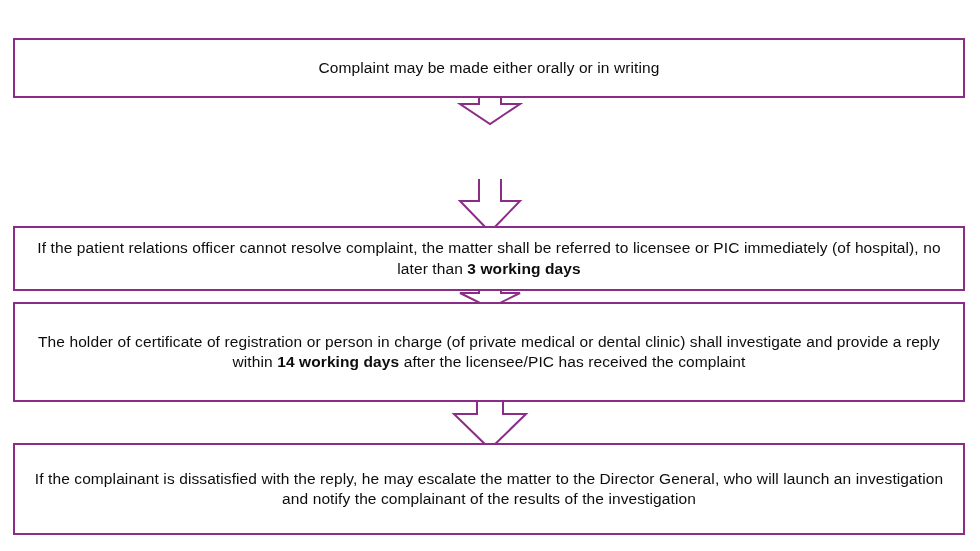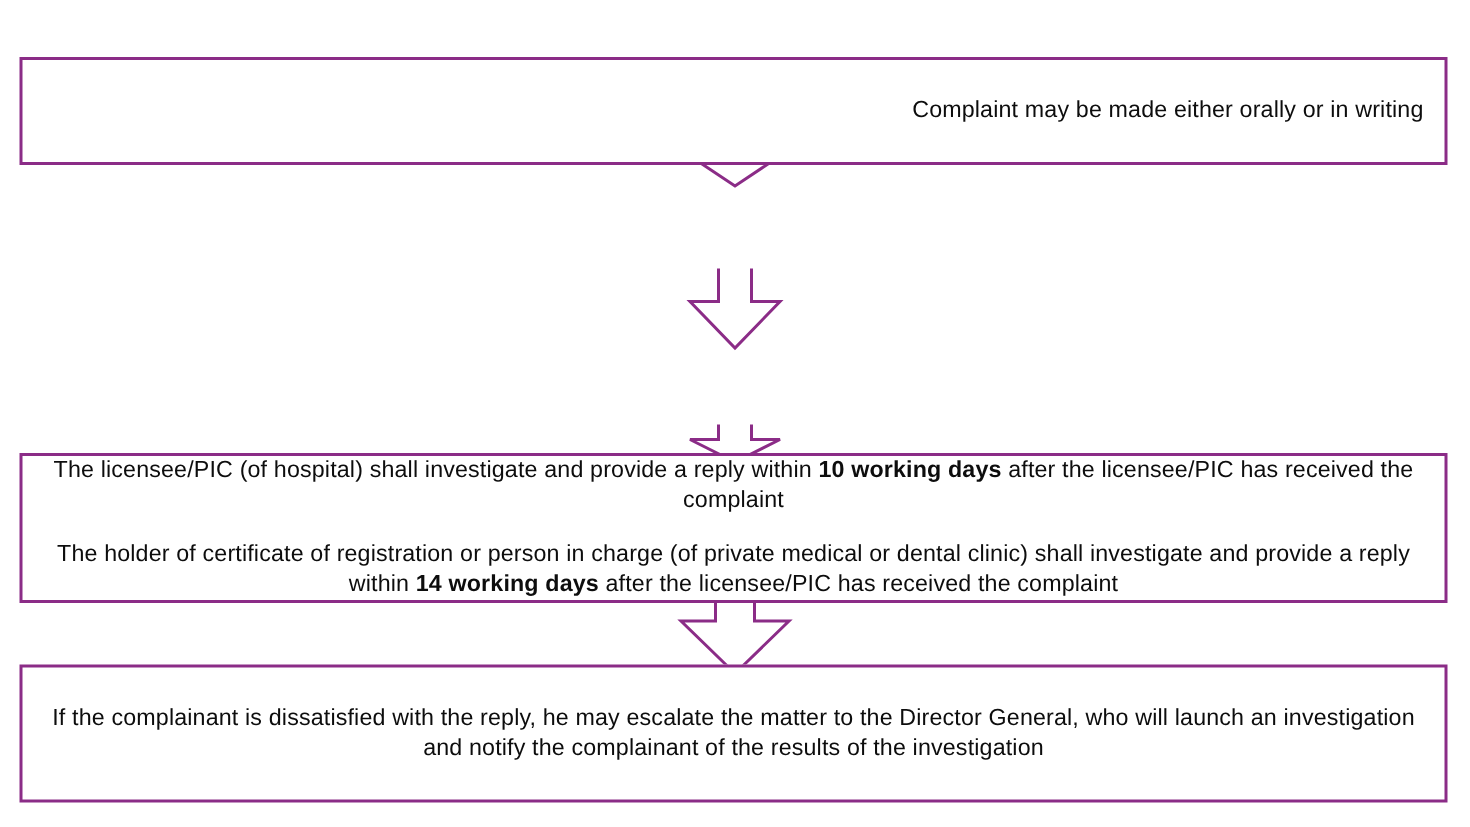--- a/index.html
+++ b/index.html
@@ -48,21 +48,21 @@
 
   .flow-box p + p {
     margin-top: 15px;
   }
 
   .flow-box b {
     font-weight: 700;
   }
 
   
-  #box-1 { left: 13px; top: 38px;  width: 952px; height: 72px; align-items: flex-end; }
+  #box-1 { left: 13px; top: 38px;  width: 952px; height: 60px; }
   #box-2 { left: 13px; top: 117px; width: 952px; height: 70px; }
   #box-3 { left: 13px; top: 226px; width: 952px; height: 65px; }
   #box-4 { left: 13px; top: 302px; width: 952px; height: 100px; }
   #box-5 { left: 13px; top: 443px; width: 952px; height: 92px; justify-content: center; }
 
   
   .flow-arrow {
     position: absolute;
     z-index: 1;
     overflow: visible;
@@ -100,31 +100,33 @@
     </svg>
   </div>
 
 
   <div class="flow-arrow" id="arrow-2">
     <svg viewBox="0 0 62 51" width="62" height="51" preserveAspectRatio="none" aria-hidden="true">
       <path class="arrow-outline" d="M 20 -2 L 20 20 L 1 20 L 31 51 L 61 20 L 42 20 L 42 -2"></path>
     </svg>
   </div>
 
+  <div class="flow-box" id="box-3">
+    <p>
+      <span>If the patient relations officer cannot resolve complaint, the matter shall be referred to licensee or PIC immediately (of hospital), no later than </span><b>3 working days</b><span></span>
+    </p>
+  </div>
 
   <div class="flow-arrow" id="arrow-3">
     <svg viewBox="0 0 62 23" width="62" height="23" preserveAspectRatio="none" aria-hidden="true">
       <path class="arrow-outline" d="M 20 -2 L 20 8 L 1 8 L 31 23 L 61 8 L 42 8 L 42 -2"></path>
     </svg>
   </div>
 
   <div class="flow-box" id="box-4">
-    <p>
-      <span>The licensee/PIC (of hospital) shall investigate and provide a reply within </span><b>10 working days</b><span> after the licensee/PIC has received the complaint</span>
-    </p>
     <p>
       <span>The holder of certificate of registration or person in charge (of private medical or dental clinic) shall investigate and provide a reply within </span><b>14 working days</b><span> after the licensee/PIC has received the complaint</span>
     </p>
   </div>
 
   <div class="flow-arrow" id="arrow-4">
     <svg viewBox="0 0 74 53" width="74" height="53" preserveAspectRatio="none" aria-hidden="true">
       <path class="arrow-outline" d="M 24 -2 L 24 18 L 1 18 L 37 53 L 73 18 L 50 18 L 50 -2"></path>
     </svg>
   </div>

